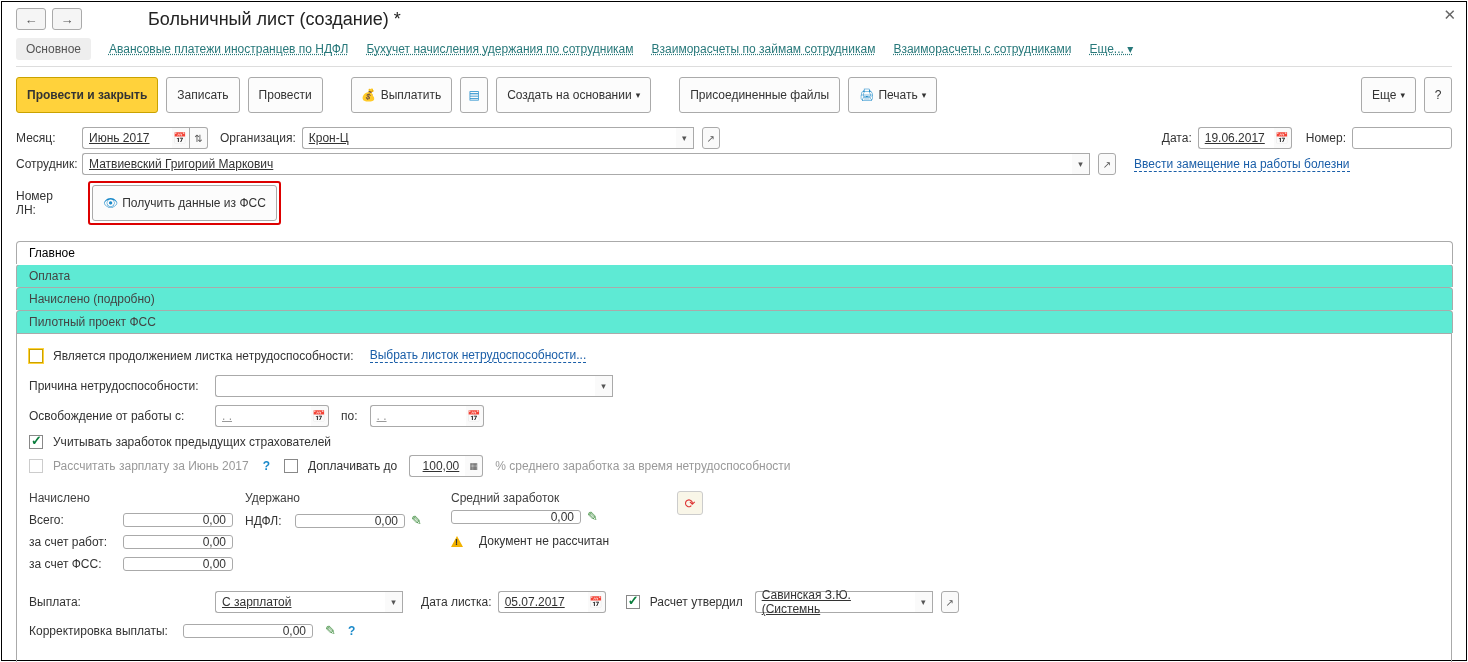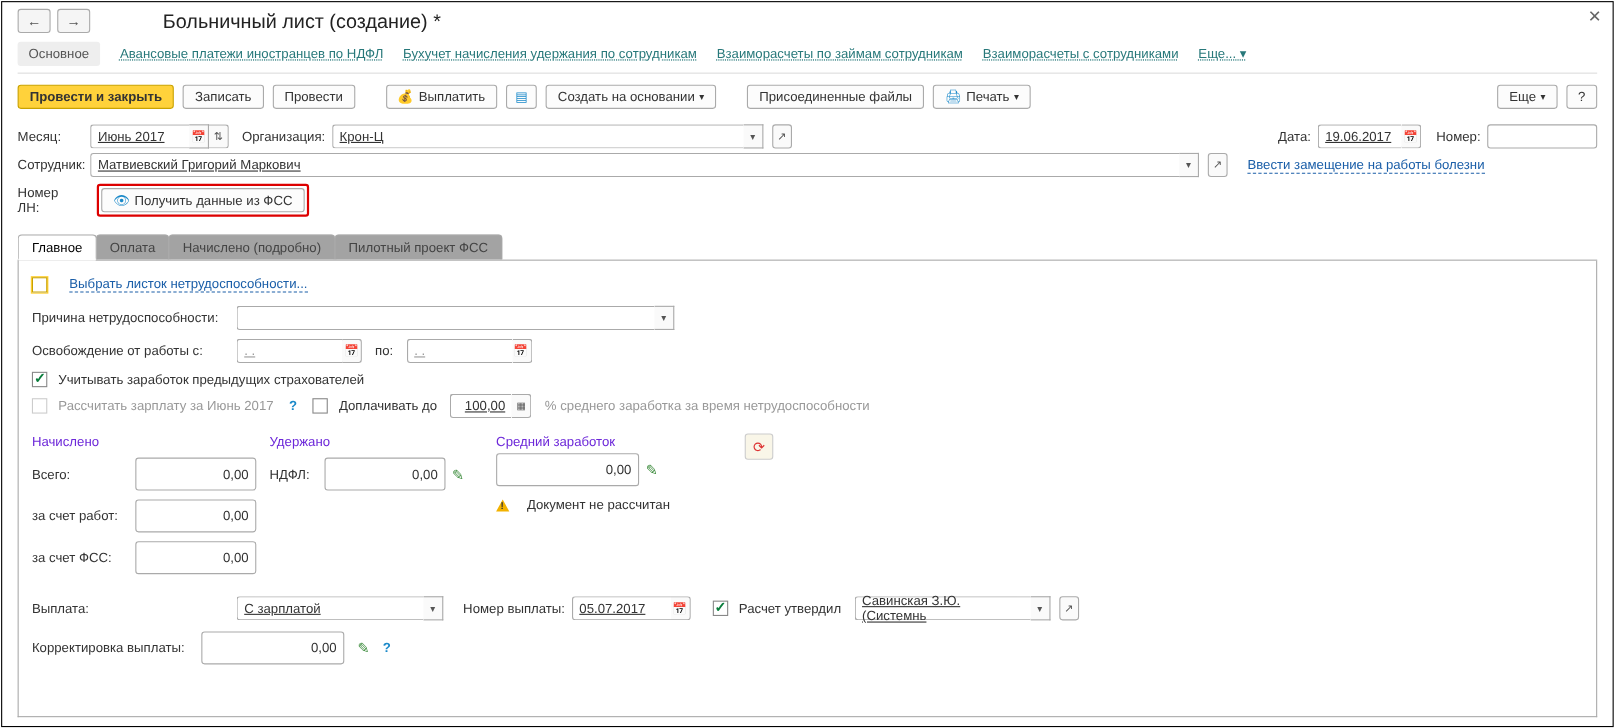--- a/index.html
+++ b/index.html
@@ -62,21 +62,21 @@
     text-decoration: none;
   }
   .more-link { color: #27787a; text-decoration: underline dotted; }
   .hr { border: none; border-top: 1px solid #ddd; margin: 6px 14px; }
   .toolbar {
     display: flex; align-items: center;
     gap: 8px;
     padding: 4px 14px;
   }
   .btn {
-    height: 22px;
+    height: 36px;
     border: 1px solid #aaa;
     background: #fcfcfc;
     border-radius: 3px;
     padding: 0 10px;
     display: inline-flex;
     align-items: center;
     gap: 4px;
     cursor: pointer;
     color: #333;
     font-size: 12px;
@@ -133,27 +133,28 @@
   .red-box {
     border: 2px solid #d00;
     border-radius: 3px;
     padding: 2px 2px;
     display: inline-flex;
   }
   .sub-tabs {
     display: flex;
     border-bottom: 1px solid #aaa;
     margin: 6px 14px 0 14px;
+    flex-direction: column;
   }
   .sub-tab {
     border: 1px solid #aaa;
     border-bottom: none;
     padding: 4px 12px;
     margin-right: -1px;
-    background: #a3a3a3;
+    background: #5eead4;
     cursor: pointer;
     border-radius: 4px 4px 0 0;
     color: #444;
   }
   .sub-tab.active {
     background: #fff;
     position: relative;
     color: #000;
   }
   .sub-tab.active::after {
@@ -181,23 +182,23 @@
     content: '✓'; color: #0a7d3c;
     position: absolute; top: -3px; left: 1px;
     font-size: 13px; font-weight: bold;
   }
   .link {
     color: #1a5ea8;
     border-bottom: 1px dashed #1a5ea8;
     cursor: pointer;
   }
   .muted { color: #999; }
-  .green-head { color: #6d28d9; }
+  .green-head { color: #404040; }
   .num-input {
-    height: 30px; border: 1px solid #aaa; border-radius: 3px;
+    height: 14px; border: 1px solid #aaa; border-radius: 3px;
     width: 110px; text-align: right; padding: 0 6px;
     display: inline-flex; align-items: center; justify-content: flex-end;
     background: #fff;
   }
   .pencil { color: #3a8a3a; font-size: 13px; cursor: pointer; }
   .warn-icon {
     width: 0; height: 0;
     border-left: 6px solid transparent;
     border-right: 6px solid transparent;
     border-bottom: 11px solid #f2b200;
@@ -333,20 +334,21 @@
   <div class="sub-tabs">
     <div class="sub-tab active">Главное</div>
     <div class="sub-tab">Оплата</div>
     <div class="sub-tab">Начислено (подробно)</div>
     <div class="sub-tab">Пилотный проект ФСС</div>
   </div>
 
   <div class="tab-panel">
     <div class="row">
       <span class="checkbox y"></span>
+      <span class="lbl">Является продолжением листка нетрудоспособности:</span>
       <span style="margin-left:10px" class="link">Выбрать листок нетрудоспособности...</span>
     </div>
 
     <div class="row" style="margin-top:12px">
       <span class="lbl" style="width:180px">Причина нетрудоспособности:</span>
       <span class="combo">
         <span class="input" style="width:380px"></span>
         <span class="drop">▾</span>
       </span>
     </div>
@@ -432,21 +434,21 @@
     </div>
 
     <div class="row" style="margin-top:16px">
       <span class="lbl" style="width:180px">Выплата:</span>
       <span class="combo">
         <span class="input" style="width:170px">
             <span>С зарплатой</span>
           </span>
         <span class="drop">▾</span>
       </span>
-      <span class="lbl" style="margin-left:12px">Номер выплаты:</span>
+      <span class="lbl" style="margin-left:12px">Дата листка:</span>
       <span class="combo">
         <span class="input" style="width:90px">
             <span>05.07.2017</span>
           </span>
         <span class="aux icon-cal"></span>
       </span>
       <span class="checkbox checked" style="margin-left:14px"></span>
       <span class="lbl">Расчет утвердил</span>
       <span class="combo" style="margin-left:6px">
         <span class="input" style="width:160px">

